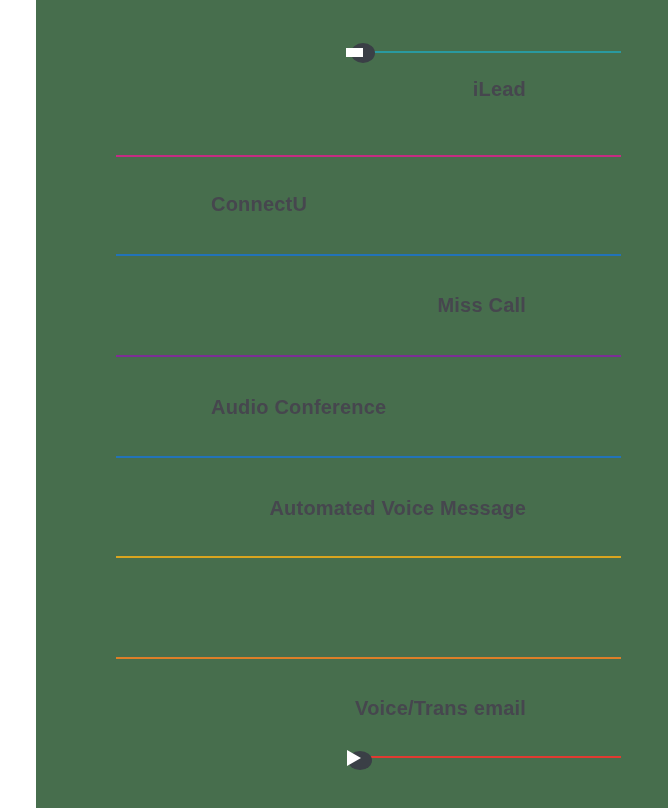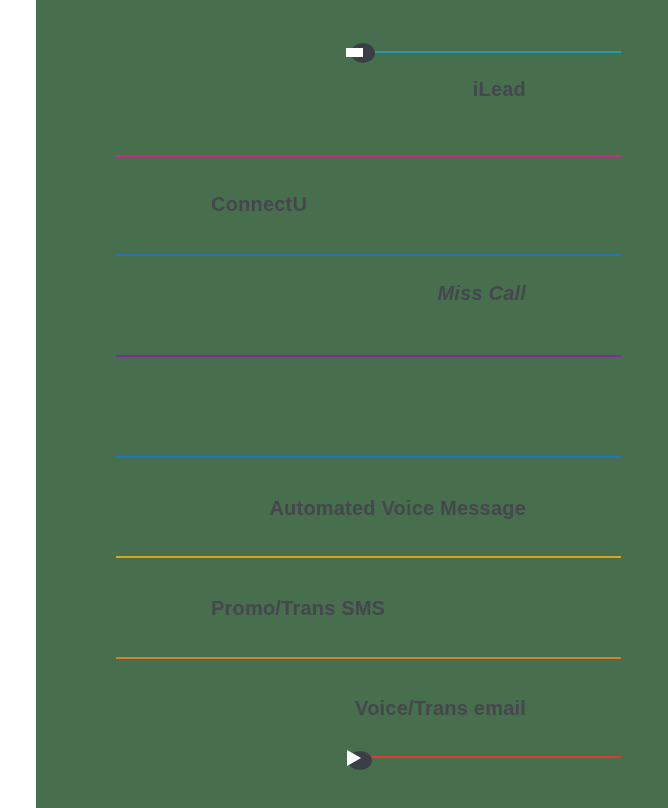--- a/index.html
+++ b/index.html
@@ -73,29 +73,29 @@
   <div class="stop-glyph"></div>
 
   <div class="service-label align-right" style="top: 76px;">
     <div>iLead</div>
   </div>
   <div class="divider" style="top: 155px; background-color: rgb(197, 44, 130);"></div>
 
   <div class="service-label align-left" style="top: 191px;">ConnectU</div>
   <div class="divider" style="top: 254px; background-color: rgb(34, 115, 184);"></div>
 
-  <div class="service-label align-right" style="top: 280px; font-style: italic;">Miss Call</div>
+  <div class="service-label align-right" style="top: 292px;">Miss Call</div>
   <div class="divider" style="top: 355px; background-color: rgb(124, 46, 150);"></div>
 
+  <div class="service-label align-left" style="top: 394px;">Audio Conference</div>
   <div class="divider" style="top: 456px; background-color: rgb(34, 115, 184);"></div>
 
   <div class="service-label align-right" style="top: 495px;">Automated Voice Message</div>
   <div class="divider" style="top: 556px; background-color: rgb(217, 165, 31);"></div>
 
-  <div class="service-label align-left" style="top: 595px;">Promo/Trans SMS</div>
   <div class="divider" style="top: 657px; background-color: rgb(221, 127, 40);"></div>
 
   <div class="service-label align-right" style="top: 695px;">Voice/Trans email</div>
 
   <div class="player-line bottom" style="background-color: rgb(226, 58, 49);"></div>
   <div class="player-knob bottom"></div>
   <div class="play-glyph"></div>
 
 </div>
 

